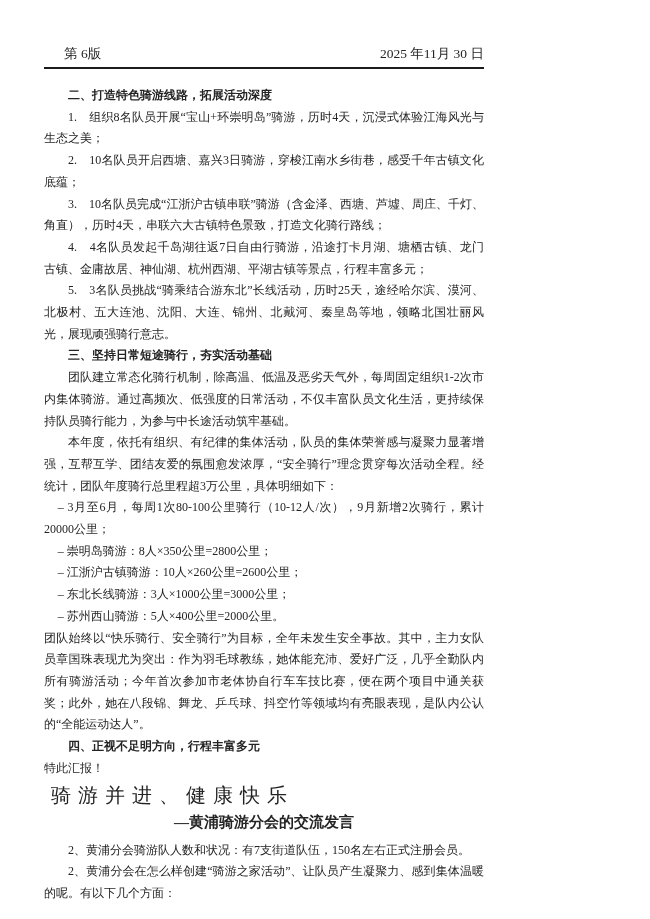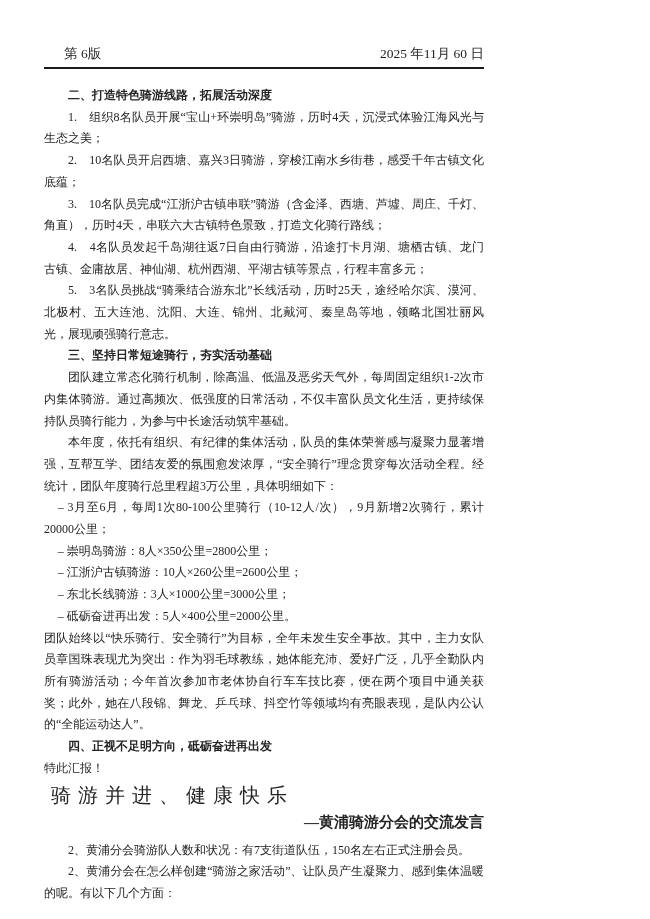--- a/index.html
+++ b/index.html
@@ -42,37 +42,37 @@
   .sig     { text-align: right; margin-top: 7px; }
   .speech-title {
     font-size: 20px;
     line-height: 30px;
     letter-spacing: 7px;
     margin-top: 12px;
     text-indent: 7px; 
     font-weight: normal;
   }
   .byline {
-    text-align: right;
+    text-align: center;
     font-size: 15px;
     font-weight: bold;
     line-height: 24px;
     margin-top: 8px;
   }
   .speech-para { text-indent: 2em; }
   .speech-para.first { margin-top: 6px; }
 </style>
 </head>
 <body>
 
 <div class="page">
 
   <div class="header">
     <span class="page-number">第 6版</span>
-    <span class="issue-date">2025 年11月 60 日</span>
+    <span class="issue-date">2025 年11月 30 日</span>
   </div>
 
   <div class="content">
 
     <p class="heading">二、打造特色骑游线路，拓展活动深度</p>
 
     <p class="indent">1.　组织8名队员开展“宝山+环崇明岛”骑游，历时4天，沉浸式体验江海风光与生态之美；</p>
     <p class="indent">2.　10名队员开启西塘、嘉兴3日骑游，穿梭江南水乡街巷，感受千年古镇文化底蕴；</p>
     <p class="indent">3.　10名队员完成“江浙沪古镇串联”骑游（含金泽、西塘、芦墟、周庄、千灯、角直），历时4天，串联六大古镇特色景致，打造文化骑行路线；</p>
     <p class="indent">4.　4名队员发起千岛湖往返7日自由行骑游，沿途打卡月湖、塘栖古镇、龙门古镇、金庸故居、神仙湖、杭州西湖、平湖古镇等景点，行程丰富多元；</p>
@@ -80,25 +80,25 @@
 
     <p class="heading">三、坚持日常短途骑行，夯实活动基础</p>
 
     <p class="indent">团队建立常态化骑行机制，除高温、低温及恶劣天气外，每周固定组织1-2次市内集体骑游。通过高频次、低强度的日常活动，不仅丰富队员文化生活，更持续保持队员骑行能力，为参与中长途活动筑牢基础。</p>
     <p class="indent">本年度，依托有组织、有纪律的集体活动，队员的集体荣誉感与凝聚力显著增强，互帮互学、团结友爱的氛围愈发浓厚，“安全骑行”理念贯穿每次活动全程。经统计，团队年度骑行总里程超3万公里，具体明细如下：</p>
 
     <p class="dash">– 3月至6月，每周1次80-100公里骑行（10-12人/次），9月新增2次骑行，累计20000公里；</p>
     <p class="dash">– 崇明岛骑游：8人×350公里=2800公里；</p>
     <p class="dash">– 江浙沪古镇骑游：10人×260公里=2600公里；</p>
     <p class="dash">– 东北长线骑游：3人×1000公里=3000公里；</p>
-    <p class="dash">– 砥砺奋进再出发：5人×400公里=2000公里。</p>
+    <p class="dash">– 苏州西山骑游：5人×400公里=2000公里。</p>
 
     <p class="flush">团队始终以“快乐骑行、安全骑行”为目标，全年未发生安全事故。其中，主力女队员章国珠表现尤为突出：作为羽毛球教练，她体能充沛、爱好广泛，几乎全勤队内所有骑游活动；今年首次参加市老体协自行车车技比赛，便在两个项目中通关获奖；此外，她在八段锦、舞龙、乒乓球、抖空竹等领域均有亮眼表现，是队内公认的“全能运动达人”。</p>
 
-    <p class="heading">四、正视不足明方向，砥砺奋进再出发</p>
+    <p class="heading">四、正视不足明方向，行程丰富多元</p>
 
 
     <p class="flush">特此汇报！</p>
 
 
     <p class="speech-title">骑游并进、健康快乐</p>
 
     <p class="byline">—黄浦骑游分会的交流发言</p>
 
     <p class="speech-para first">2、黄浦分会骑游队人数和状况：有7支街道队伍，150名左右正式注册会员。</p>

